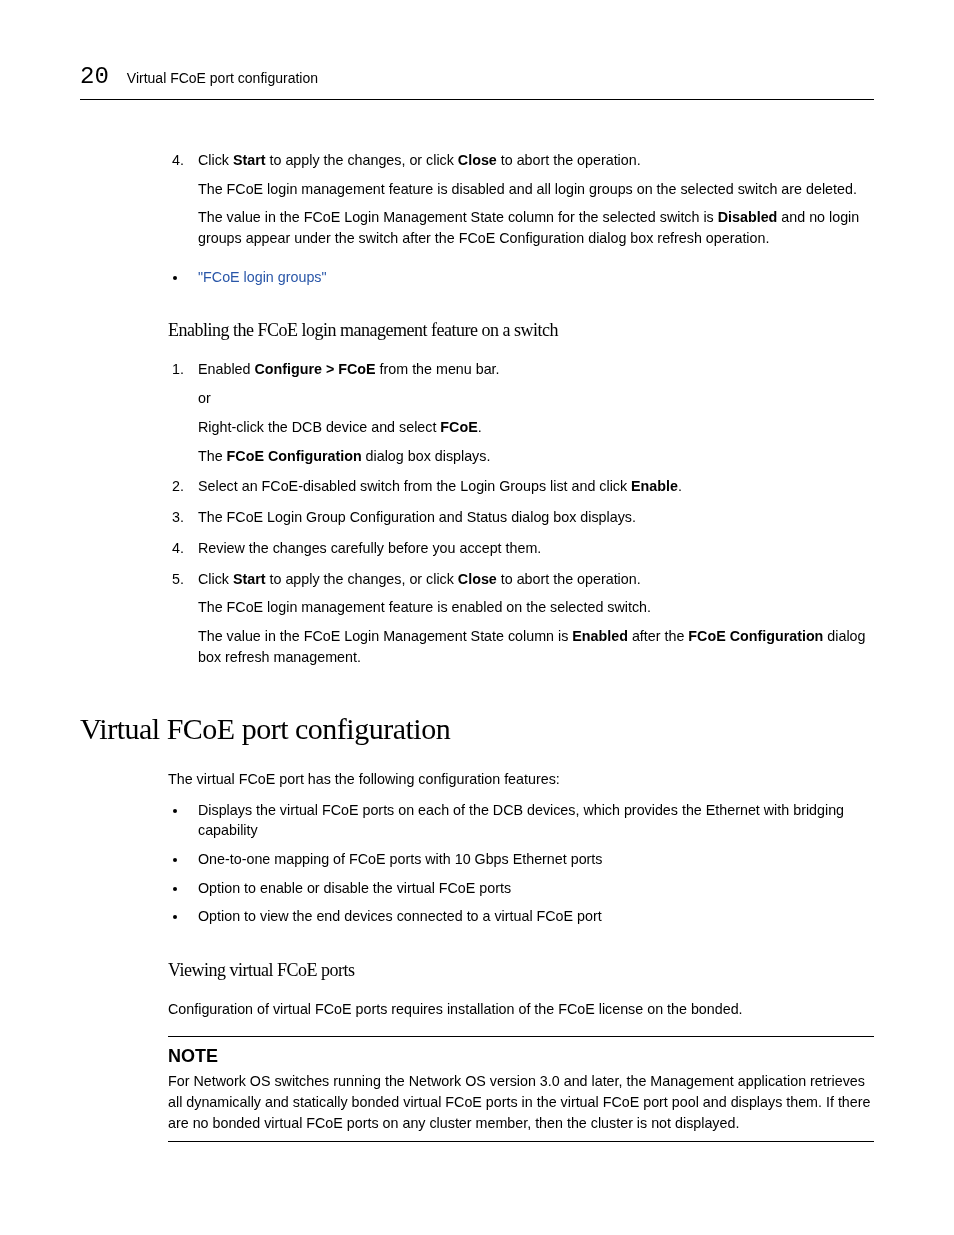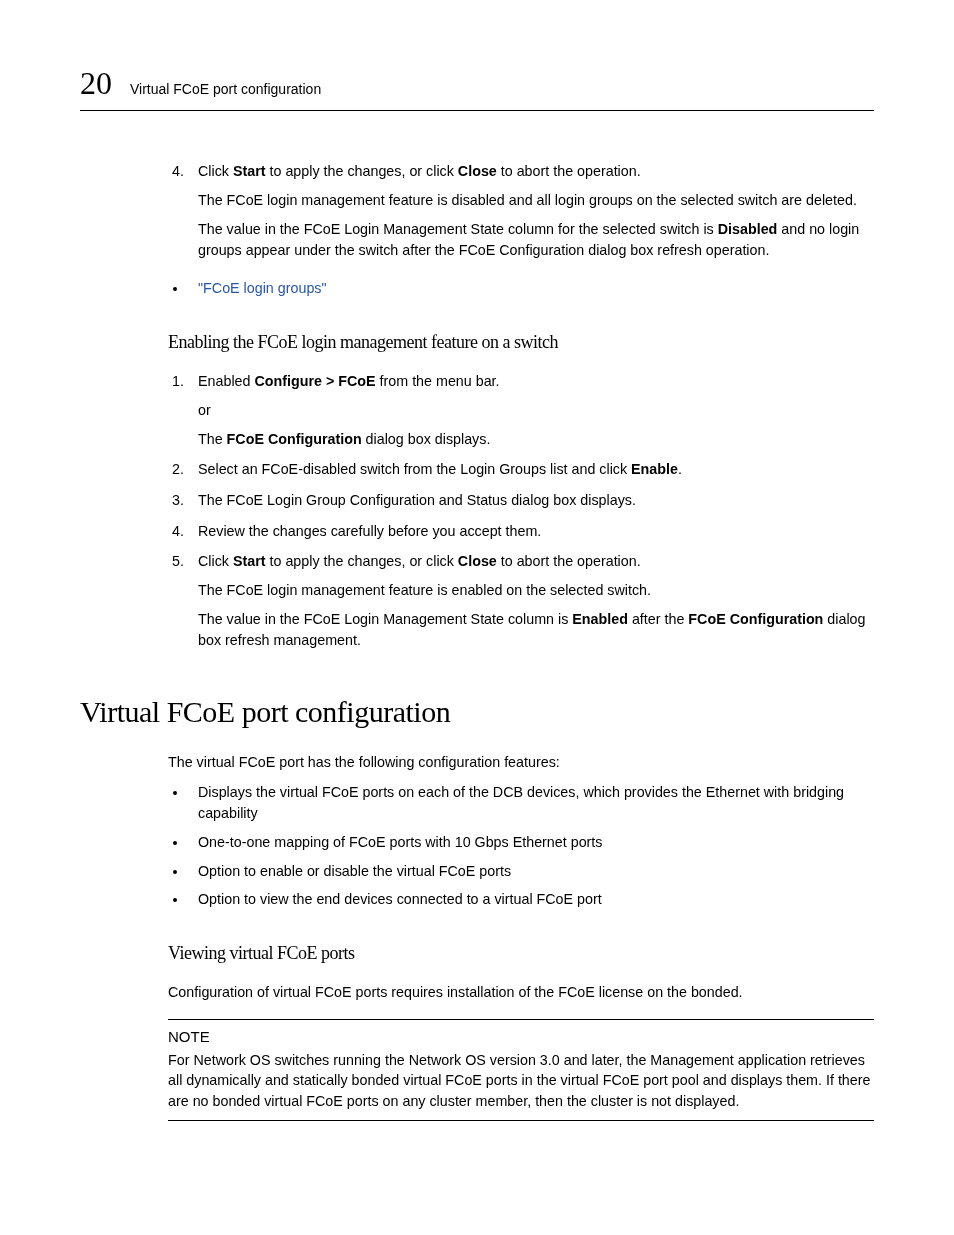--- a/index.html
+++ b/index.html
@@ -15,22 +15,22 @@
     padding: 60px 80px 80px 80px;
   }
   .header-row {
     display: flex;
     align-items: baseline;
     border-bottom: 1.5px solid #000;
     padding-bottom: 4px;
     margin-bottom: 50px;
   }
   .chapter-num {
-    font-family: Liberation Serif, serif;
-    font-size: 32px;
+    font-family: Liberation Mono, monospace;
+    font-size: 24px;
     font-weight: 400;
     margin-right: 18px;
   }
   .chapter-title {
     font-size: 14px;
   }
   .content {
     margin-left: 88px;
   }
   ol.num {
@@ -73,22 +73,22 @@
     letter-spacing: -0.5px;
     margin: 40px 0 18px 0;
   }
   .note-block {
     margin-top: 16px;
     border-top: 1.5px solid #000;
     border-bottom: 1.5px solid #000;
     padding: 6px 0 8px 0;
   }
   .note-label {
-    font-weight: normal;
-    font-size: 15px;
+    font-weight: bold;
+    font-size: 18px;
   }
   .note-body {
     margin: 2px 0 0 0;
   }
   b { font-weight: bold; }
   p.intro { margin: 0 0 10px 0; }
 </style>
 </head>
 <body>
 
@@ -121,20 +121,23 @@
 
     <h2 class="subheading">Enabling the FCoE login management feature on a switch</h2>
 
     <ol class="num">
       <li>
         <span>
           <span>Enabled </span><b>Configure &gt; FCoE</b><span> from the menu bar.</span>
         </span>
         <p>or</p>
         <p>
+          <span>Right-click the DCB device and select </span><b>FCoE</b><span>.</span>
+        </p>
+        <p>
           <span>The </span><b>FCoE Configuration</b><span> dialog box displays.</span>
         </p>
       </li>
       <li>
         <span>Select an FCoE-disabled switch from the Login Groups list and click </span><b>Enable</b><span>.</span>
       </li>
       <li>The FCoE Login Group Configuration and Status dialog box displays.</li>
       <li>Review the changes carefully before you accept them.</li>
       <li>
         <span>

